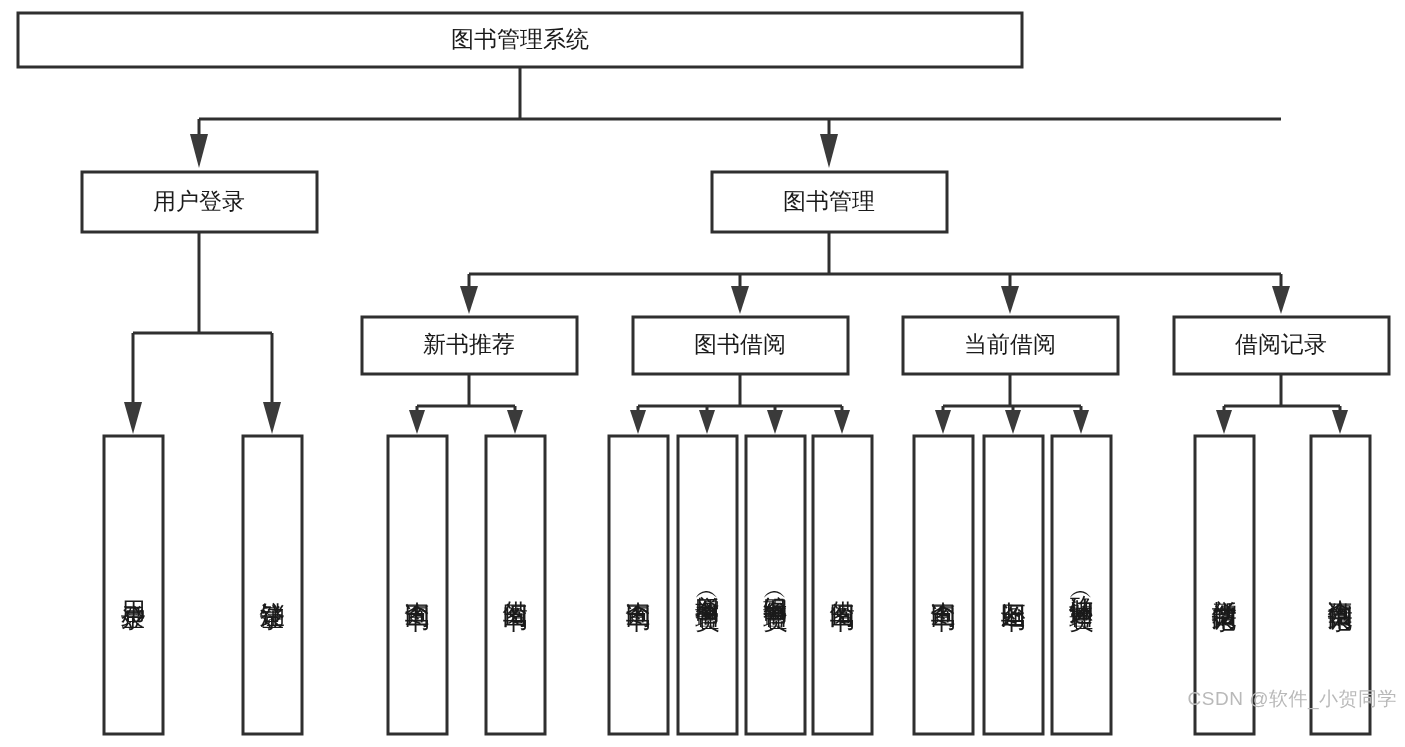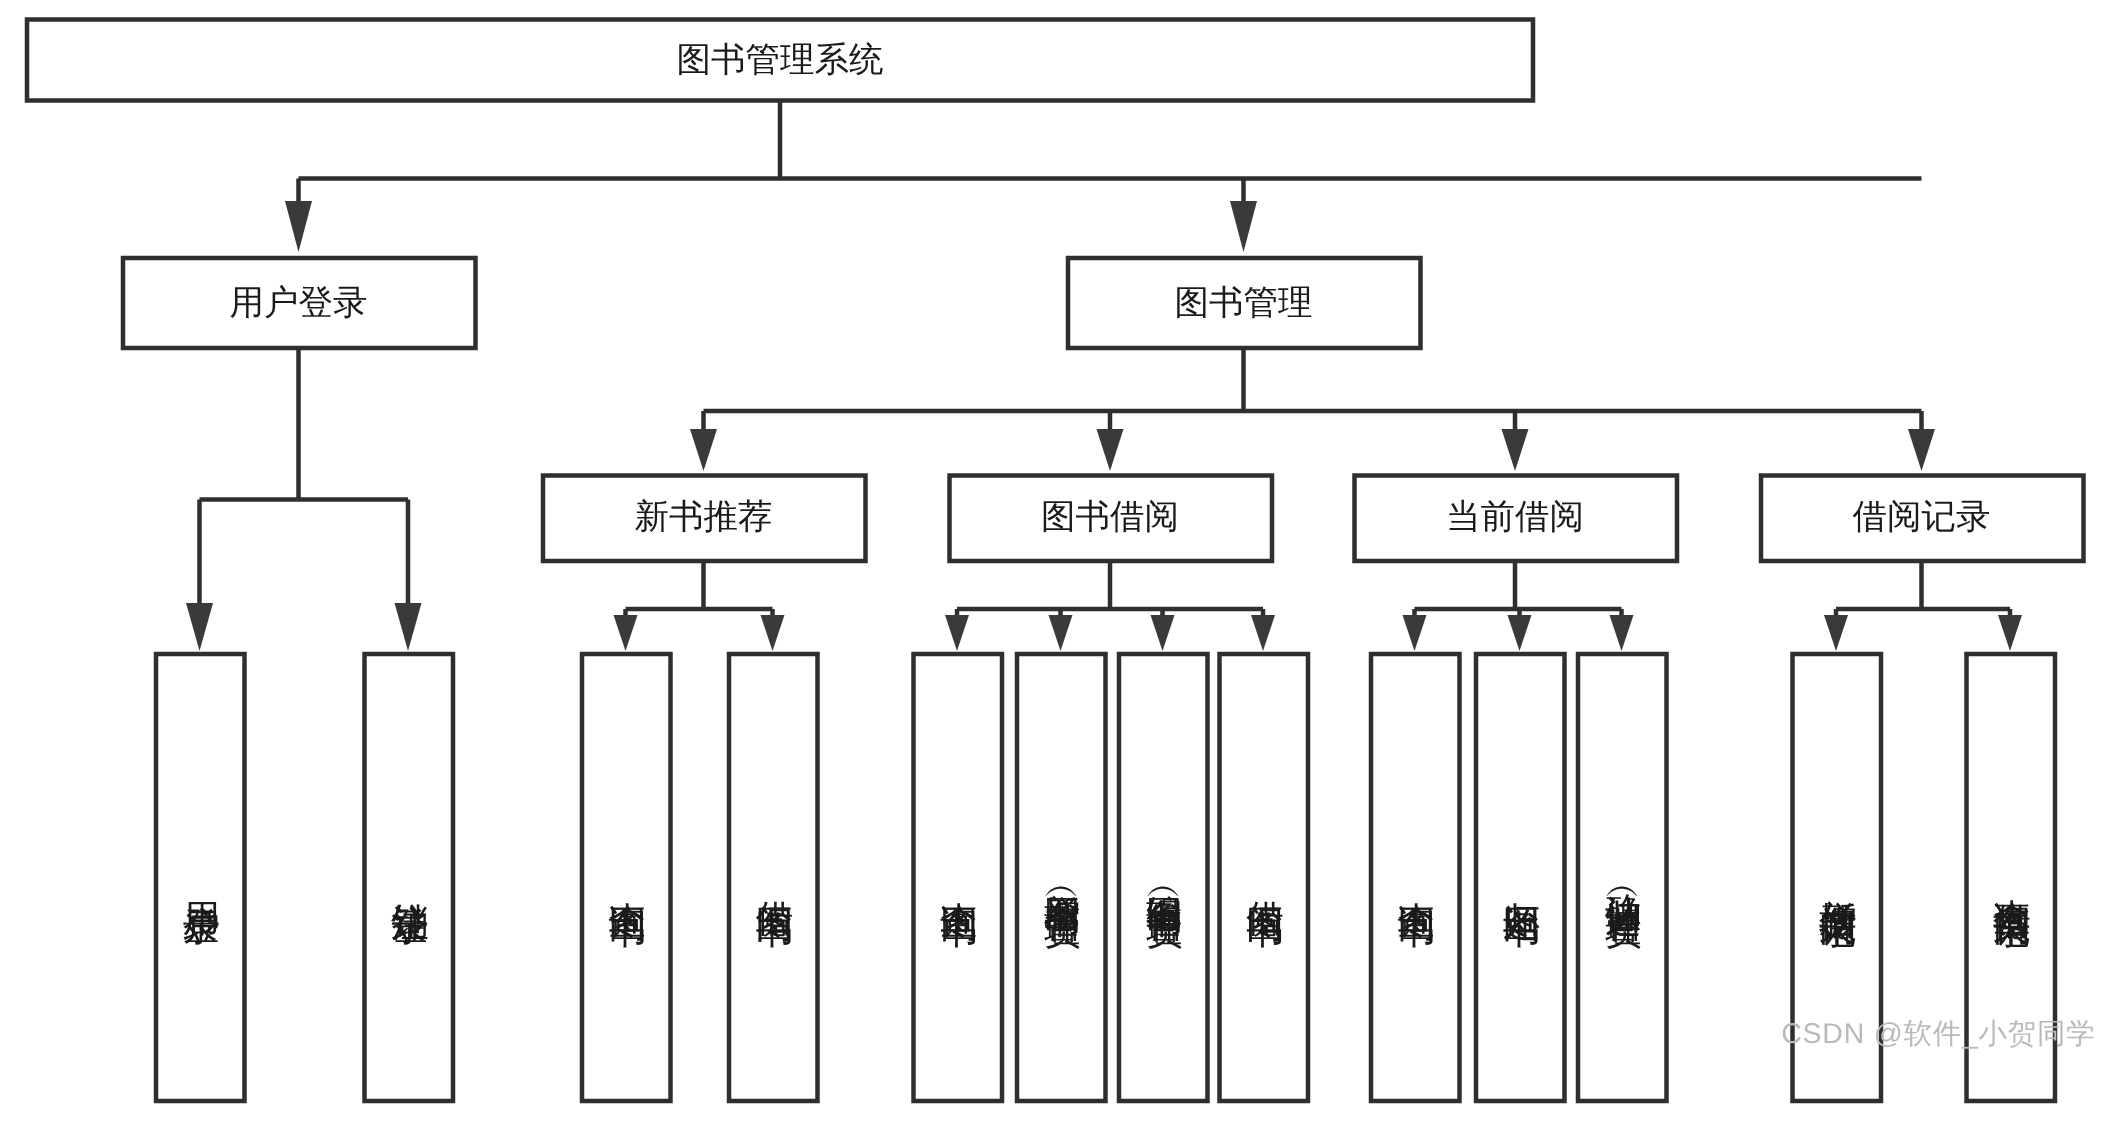--- a/index.html
+++ b/index.html
@@ -61,21 +61,21 @@
     display: flex;
     align-items: center;
     justify-content: center;
     text-align: center;
     white-space: nowrap;
     pointer-events: none;
   }
   .watermark {
     position: absolute;
     right: 8px;
-    bottom: 22px;
+    bottom: 12px;
     font-family: "Liberation Sans", "DejaVu Sans", sans-serif;
     font-size: 19px;
     color: #b9b9b9;
     white-space: nowrap;
     letter-spacing: 0.5px;
   }
 </style>
 </head>
 <body>
 

